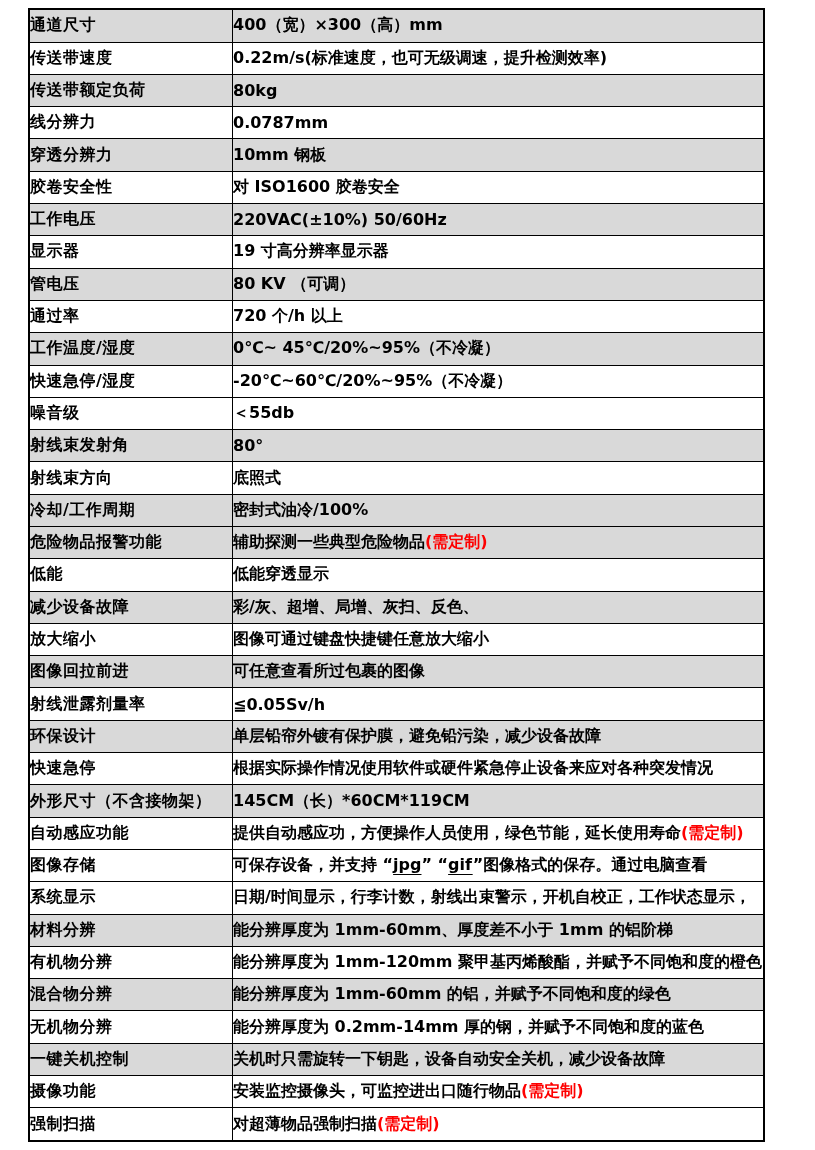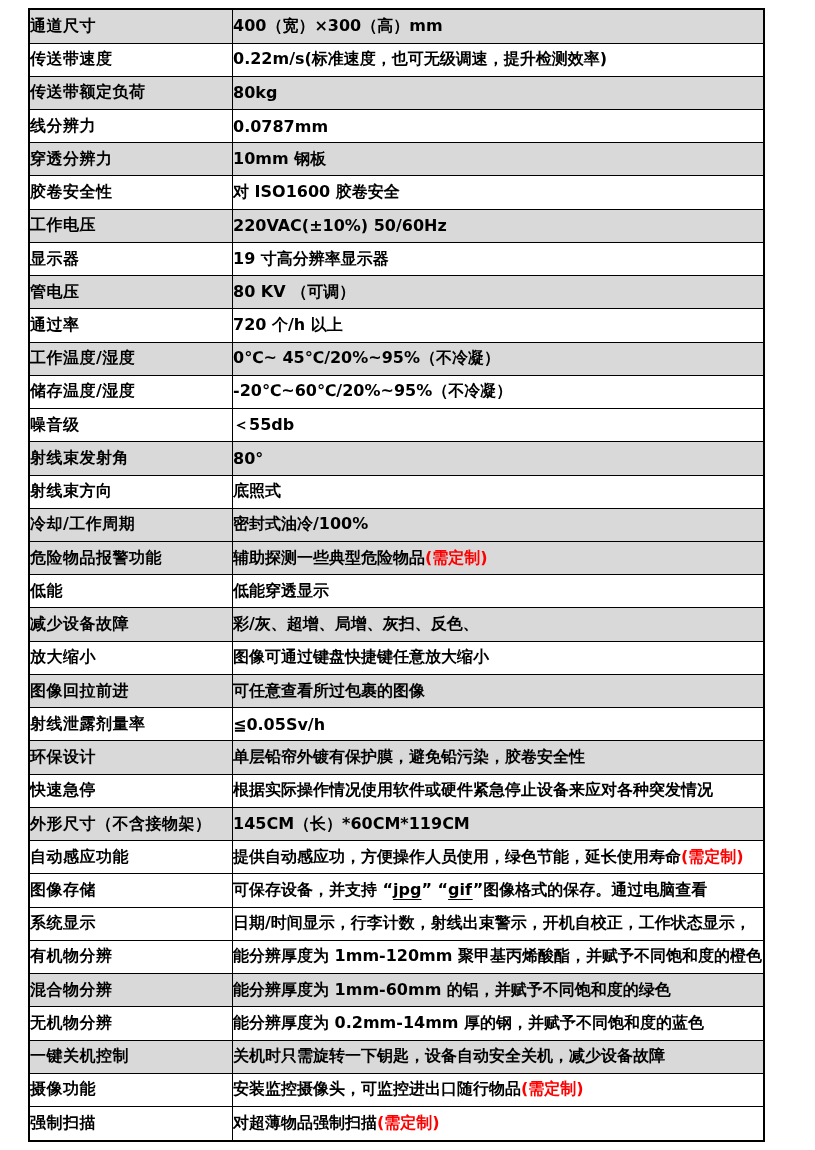--- a/index.html
+++ b/index.html
@@ -106,21 +106,21 @@
         </tr>
         <tr>
           <td class="label-cell">通过率</td>
           <td class="value-cell"><span>720 个/h 以上</span></td>
         </tr>
         <tr class="shaded">
           <td class="label-cell">工作温度/湿度</td>
           <td class="value-cell"><span>0℃~ 45℃/20%~95%（不冷凝）</span></td>
         </tr>
         <tr>
-          <td class="label-cell">储存温度/湿度</td>
+          <td class="label-cell">快速急停/湿度</td>
           <td class="value-cell"><span>-20℃~60℃/20%~95%（不冷凝）</span></td>
         </tr>
         <tr>
           <td class="label-cell">噪音级</td>
           <td class="value-cell"><span>＜55db</span></td>
         </tr>
         <tr class="shaded">
           <td class="label-cell">射线束发射角</td>
           <td class="value-cell"><span>80°</span></td>
         </tr>
@@ -151,41 +151,45 @@
         <tr class="shaded">
           <td class="label-cell">图像回拉前进</td>
           <td class="value-cell"><span>可任意查看所过包裹的图像</span></td>
         </tr>
         <tr>
           <td class="label-cell">射线泄露剂量率</td>
           <td class="value-cell"><span>≦0.05Sv/h</span></td>
         </tr>
         <tr class="shaded">
           <td class="label-cell">环保设计</td>
-          <td class="value-cell"><span>单层铅帘外镀有保护膜，避免铅污染，胶卷安全性</span></td>
+          <td class="value-cell"><span>单层铅帘外镀有保护膜，避免铅污染，减少设备故障</span></td>
         </tr>
         <tr>
           <td class="label-cell">快速急停</td>
           <td class="value-cell"><span>根据实际操作情况使用软件或硬件紧急停止设备来应对各种突发情况</span></td>
         </tr>
         <tr class="shaded">
           <td class="label-cell">外形尺寸（不含接物架）</td>
           <td class="value-cell"><span>145CM（长）*60CM*119CM</span></td>
         </tr>
         <tr>
           <td class="label-cell">自动感应功能</td>
           <td class="value-cell"><span>提供自动感应功，方便操作人员使用，绿色节能，延长使用寿命</span><span class="red">(需定制)</span></td>
         </tr>
         <tr>
           <td class="label-cell">图像存储</td>
           <td class="value-cell"><span>可保存设备，并支持 “</span><span class="wavy">jpg</span><span>” “</span><span class="wavy">gif</span><span>”图像格式的保存。通过电脑查看</span></td>
         </tr>
         <tr>
           <td class="label-cell">系统显示</td>
           <td class="value-cell"><span>日期/时间显示，行李计数，射线出束警示，开机自校正，工作状态显示，</span></td>
+        </tr>
+        <tr class="shaded">
+          <td class="label-cell">材料分辨</td>
+          <td class="value-cell"><span>能分辨厚度为 1mm-60mm、厚度差不小于 1mm 的铝阶梯</span></td>
         </tr>
         <tr>
           <td class="label-cell">有机物分辨</td>
           <td class="value-cell"><span>能分辨厚度为 1mm-120mm 聚甲基丙烯酸酯，并赋予不同饱和度的橙色</span></td>
         </tr>
         <tr class="shaded">
           <td class="label-cell">混合物分辨</td>
           <td class="value-cell"><span>能分辨厚度为 1mm-60mm 的铝，并赋予不同饱和度的绿色</span></td>
         </tr>
         <tr>

